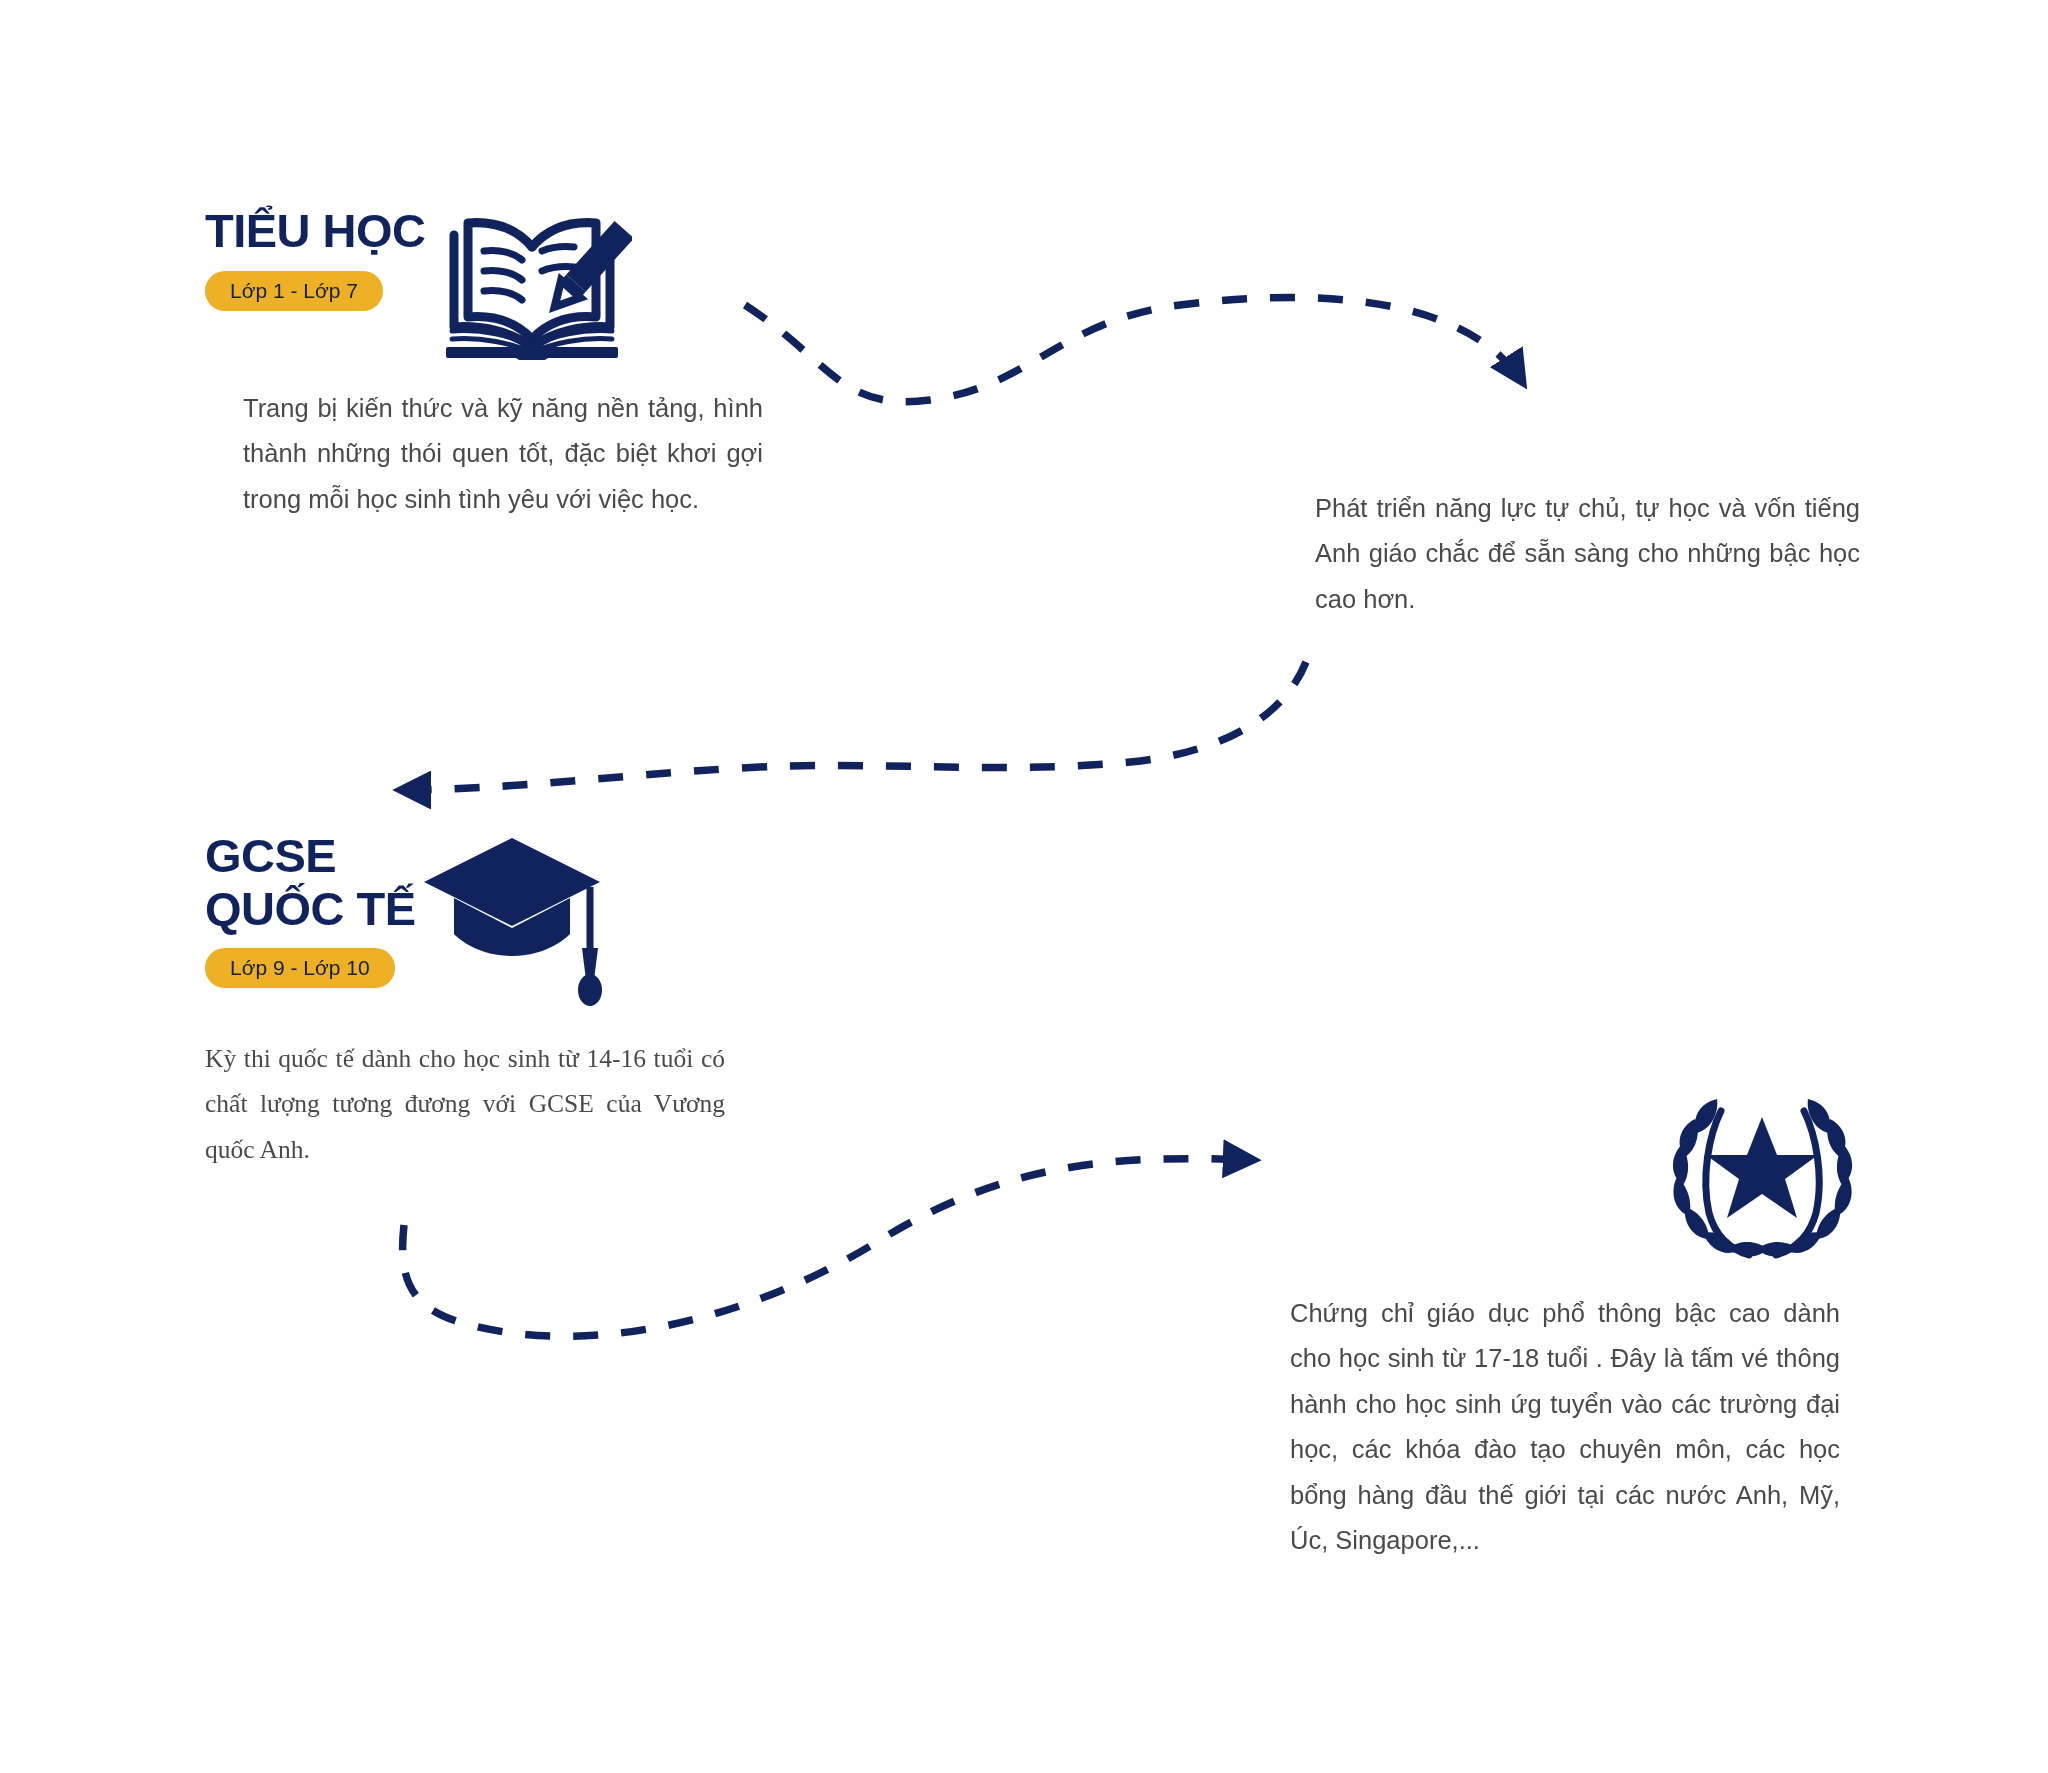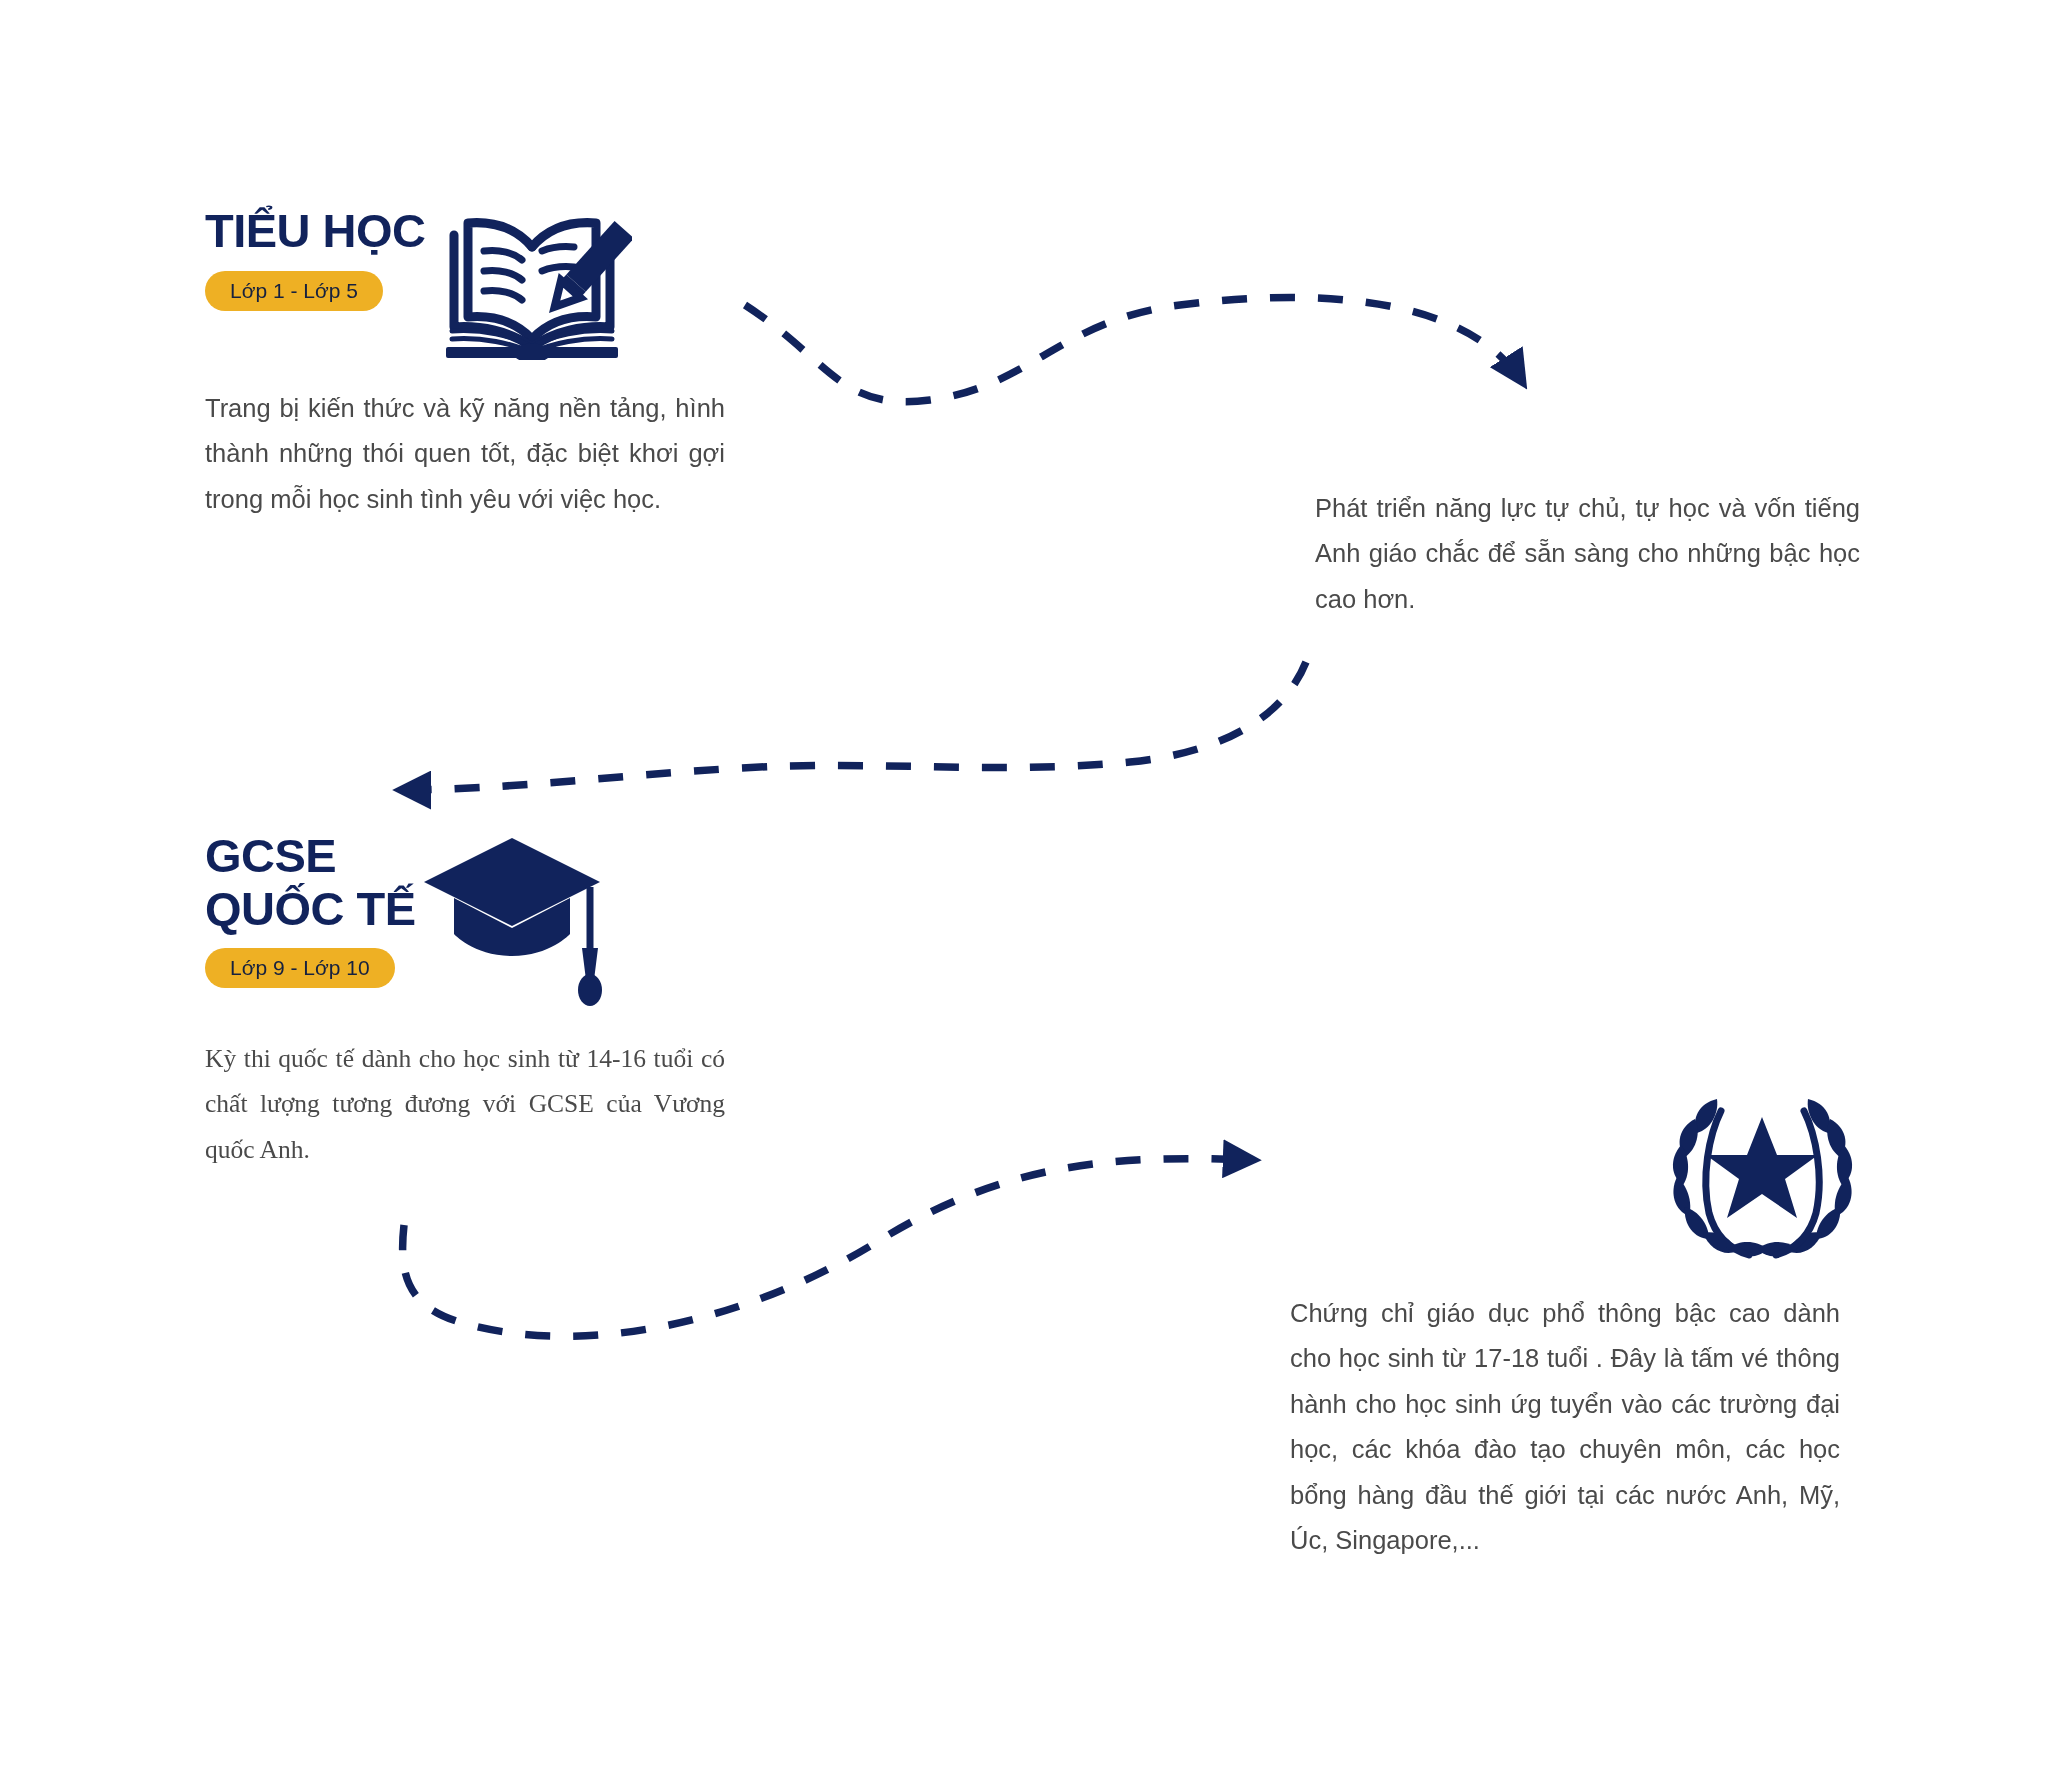--- a/index.html
+++ b/index.html
@@ -71,21 +71,21 @@
   .desc.right { text-align:justify; }
 
   .icon { flex:0 0 auto; display:block; }
 
   
   #blk-primary   { left:205px;  top:205px;  width:540px; }
   #blk-secondary { left:1315px; top:460px;  width:580px; }
   #blk-gcse      { left:205px;  top:830px;  width:540px; }
   #blk-alevel    { left:1290px; top:1085px; width:570px; }
 
-  #blk-primary .desc   { width:520px; }
+  #blk-primary .desc   { width:520px;margin-left:38px; }
   #blk-secondary .desc { width:545px; }
   #blk-gcse .desc      { width:520px;font-family:Liberation Serif, serif; }
   #blk-alevel .desc    { width:550px; }
 </style>
 </head>
 <body>
 
 <div class="stage">
 
   <svg class="arrows" viewBox="0 0 2048 1773" width="2048" height="1773" aria-hidden="true">
@@ -100,21 +100,21 @@
     <path d="M 1306 662 C 1286 712 1230 752 1130 762 C 1000 775 880 760 740 768 C 610 776 500 790 400 790" fill="none" stroke="#11235c" stroke-width="7.5" stroke-dasharray="25 23" stroke-linecap="butt" marker-end="url(#ah)"></path>
 
     <path d="M 404 1225 C 398 1280 410 1310 470 1325 C 600 1358 760 1315 880 1240 C 1010 1160 1120 1155 1254 1160" fill="none" stroke="#11235c" stroke-width="7.5" stroke-dasharray="25 23" stroke-linecap="butt" marker-end="url(#ah)"></path>
   </svg>
 
   <div class="block" id="blk-primary">
     <div class="head-row">
       <div class="head-text">
         <div class="title">TIỂU HỌC</div>
         <div>
-          <span class="badge">Lớp 1 - Lớp 5</span>
+          <span class="badge">Lớp 1 - Lớp 7</span>
         </div>
       </div>
 
       <svg class="icon" width="200" height="155" viewBox="0 0 200 155">
         <g fill="none" stroke="#11235c" stroke-width="9" stroke-linejoin="round" stroke-linecap="round">
           <path d="M100 42 C 83 22 60 16 36 18 L 36 112 C 60 110 83 116 100 134"></path>
           <path d="M100 42 C 117 22 140 16 164 18 L 164 112 C 140 110 117 116 100 134"></path>
           <path d="M22 30 L 22 122 C 48 120 78 126 100 142 C 122 126 152 120 178 122 L 178 30"></path>
         </g>
         <g fill="none" stroke="#11235c" stroke-width="7" stroke-linecap="round">

